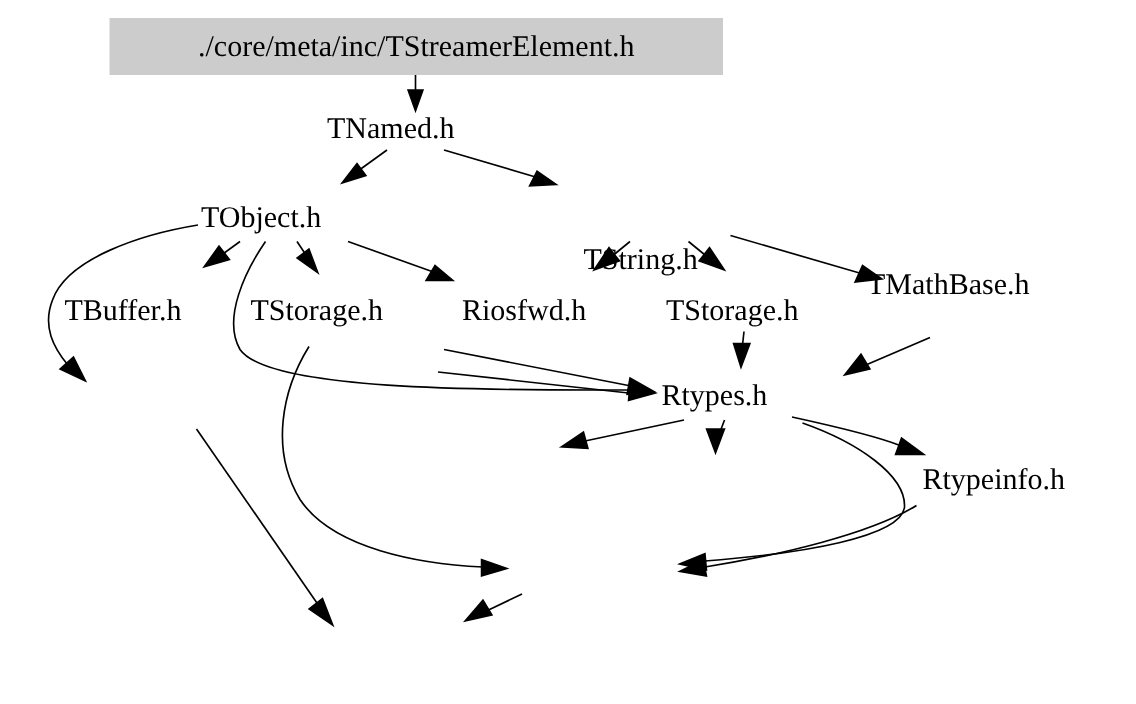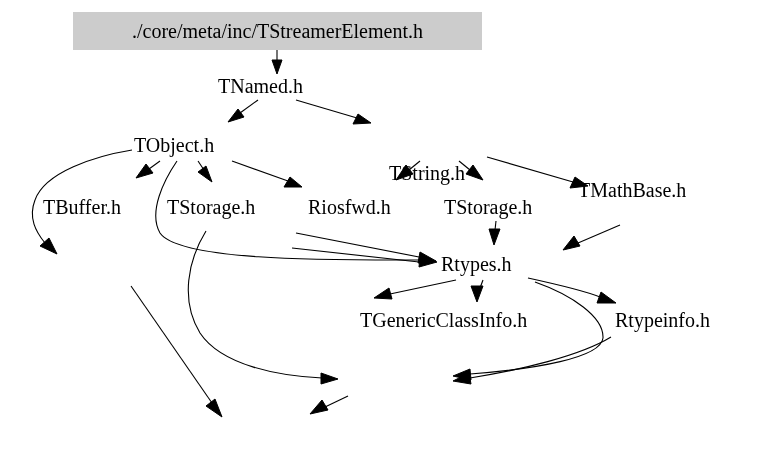--- a/index.html
+++ b/index.html
@@ -176,19 +176,18 @@
   <div class="node" style="left:308px;top:197px;">Riosfwd.h</div>
 
   <div class="node" style="left:444px;top:197px;">TStorage.h</div>
 
   <div class="node" style="left:578px;top:180px;">TMathBase.h</div>
 
 
   <div class="node" style="left:441px;top:254px;">Rtypes.h</div>
 
 
-  <div class="node" style="left:360px;top:310px;">TGenericClassInfo.h</div>
 
   <div class="node" style="left:615px;top:310px;">Rtypeinfo.h</div>
 
 
 
 </div>
 
 </body></html>

